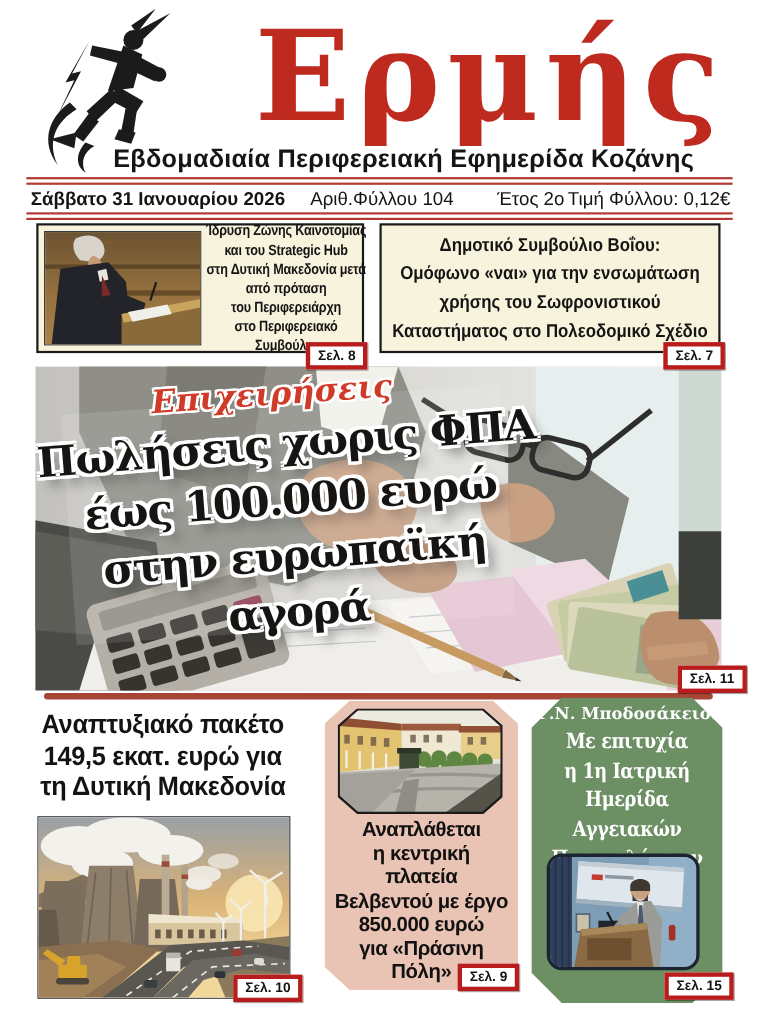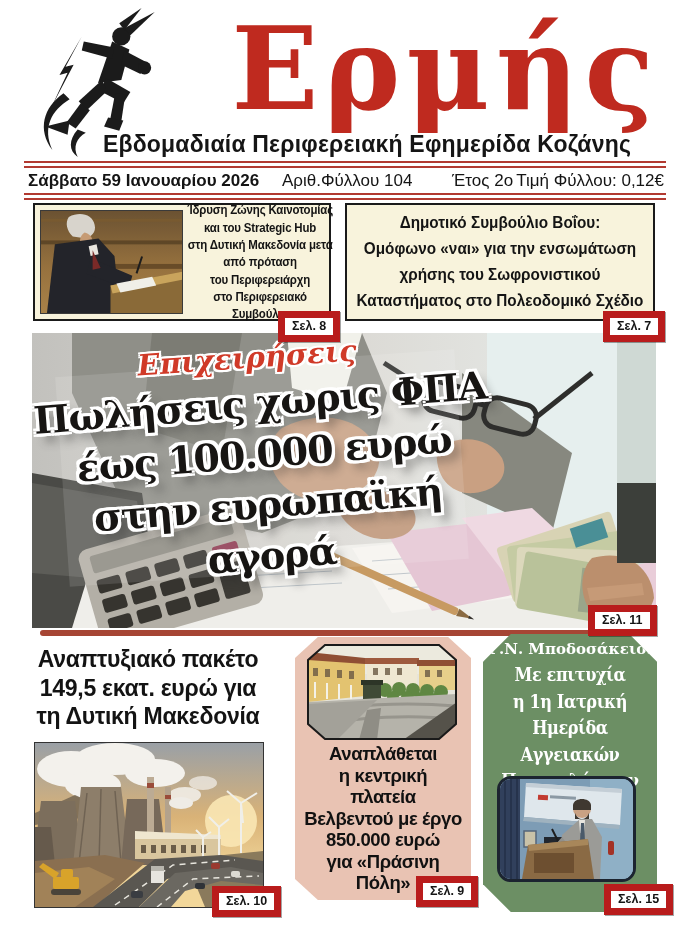--- a/index.html
+++ b/index.html
@@ -47,21 +47,21 @@
     letter-spacing:-0.2px;
   }
   .tbox-right-text {
     position:absolute; left:-17px; top:2px; width:340px; height:110px;
     transform:scaleX(0.9);
     display:flex; flex-direction:column; justify-content:center;
     text-align:center; font-weight:bold; font-size:17px; line-height:26px;
   }
   
   .badge {
-    position:absolute; background:#fff; border:7px solid #b91c1c;
+    position:absolute; background:#fff; border:4px solid #b91c1c;
     font-weight:bold; font-size:12.5px; line-height:15px; padding:1px 7px;
     white-space:nowrap; z-index:9; box-shadow:1px 1px 0 rgba(0,0,0,.35);
   }
   
   .main-photo { position:absolute; left:32px; top:333px; width:624px; height:295px; overflow:hidden; }
   .main-photo > svg { position:absolute; left:0; top:0; }
   .kicker {
     position:absolute; left:96px; top:8px; width:238px; text-align:center;
     font-family:"DejaVu Serif", serif; font-weight:bold; font-style:italic;
     font-size:29px; color:#d03a28; transform:rotate(-4deg); z-index:3;
@@ -141,21 +141,21 @@
       <path d="M46,111 L22,117 L44,125 Z"></path>
       <path d="M40,84 C20,98 14,120 29,140 C19,118 28,101 46,90 Z"></path>
       <path d="M54,120 C45,130 45,141 54,147 C49,137 53,128 62,123 Z"></path>
     </g>
   </svg>
   <div class="mast-title">Ερμής</div>
   <div class="mast-sub">Εβδομαδιαία Περιφερειακή Εφημερίδα Κοζάνης</div>
 
   <div class="rule-double rule-a"></div>
   <div class="infobar">
-    <span class="ib ib-date">Σάββατο 59 Ιανουαρίου 2026</span>
+    <span class="ib ib-date">Σάββατο 31 Ιανουαρίου 2026</span>
     <span class="ib ib-issue">Αριθ.Φύλλου 104</span>
     <span class="ib ib-year">Έτος 2ο</span>
     <span class="ib ib-price">Τιμή Φύλλου: 0,12€</span>
   </div>
   <div class="rule-double rule-b"></div>
 
   <div class="tbox tbox-left">
     <svg class="tbox-photo" viewBox="0 0 142 104" preserveAspectRatio="none">
       <defs>
         <linearGradient id="wood" x1="0" y1="0" x2="0" y2="1">
@@ -289,21 +289,21 @@
       </g>
       <rect x="30" y="30" width="400" height="210" fill="#ffffff" opacity="0.12" transform="rotate(-4 230 135)"></rect>
     </svg>
     <div class="kicker">Επιχειρήσεις</div>
     <div class="main-headline">
       <span>Πωλήσεις χωρις ΦΠΑ</span>
       <span>έως 100.000 ευρώ</span>
       <span>στην ευρωπαϊκή αγορά</span>
     </div>
   </div>
-  <div class="badge" style="left:588px; top:605px;">Σελ. 11</div>
+  <div class="badge" style="left:616px; top:605px;">Σελ. 11</div>
 
   <div class="red-bar"></div>
 
   <div class="bl-head lines3">
     <span>Αναπτυξιακό πακέτο</span>
     <span>149,5 εκατ. ευρώ για</span>
     <span>τη Δυτική Μακεδονία</span>
   </div>
   <div class="bl-photo">
     <svg width="228" height="164" viewBox="0 0 228 164" preserveAspectRatio="none">

